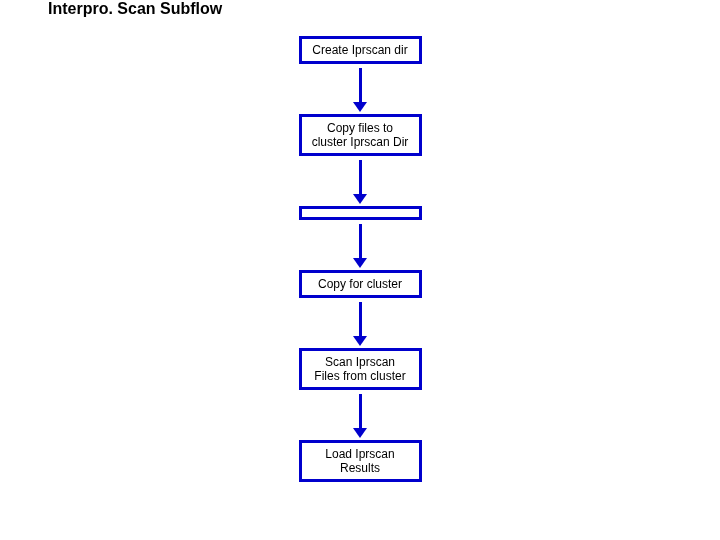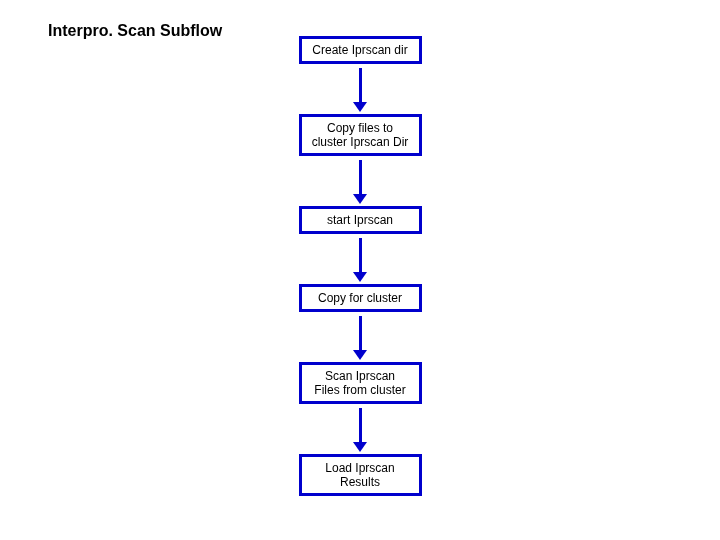--- a/index.html
+++ b/index.html
@@ -7,21 +7,21 @@
     padding: 0;
     width: 720px;
     height: 540px;
     background: #ffffff;
     font-family: Arial, Helvetica, sans-serif;
     position: relative;
   }
   .title {
     position: absolute;
     left: 48px;
-    top: 22px;
+    top: 0;
     font-size: 16px;
     font-weight: bold;
     color: #000;
   }
   .flow {
     position: absolute;
     left: 280px;
     top: 36px;
     width: 160px;
     display: flex;
@@ -81,21 +81,20 @@
     <span>Copy files to</span>
     <span>cluster Iprscan Dir</span>
   </div>
 
   <div class="arrow">
     <div class="shaft"></div>
     <div class="head"></div>
   </div>
 
   <div class="node">
-    <span>start Iprscan</span>
   </div>
 
   <div class="arrow">
     <div class="shaft"></div>
     <div class="head"></div>
   </div>
 
   <div class="node">
     <span>Copy for cluster</span>
   </div>

